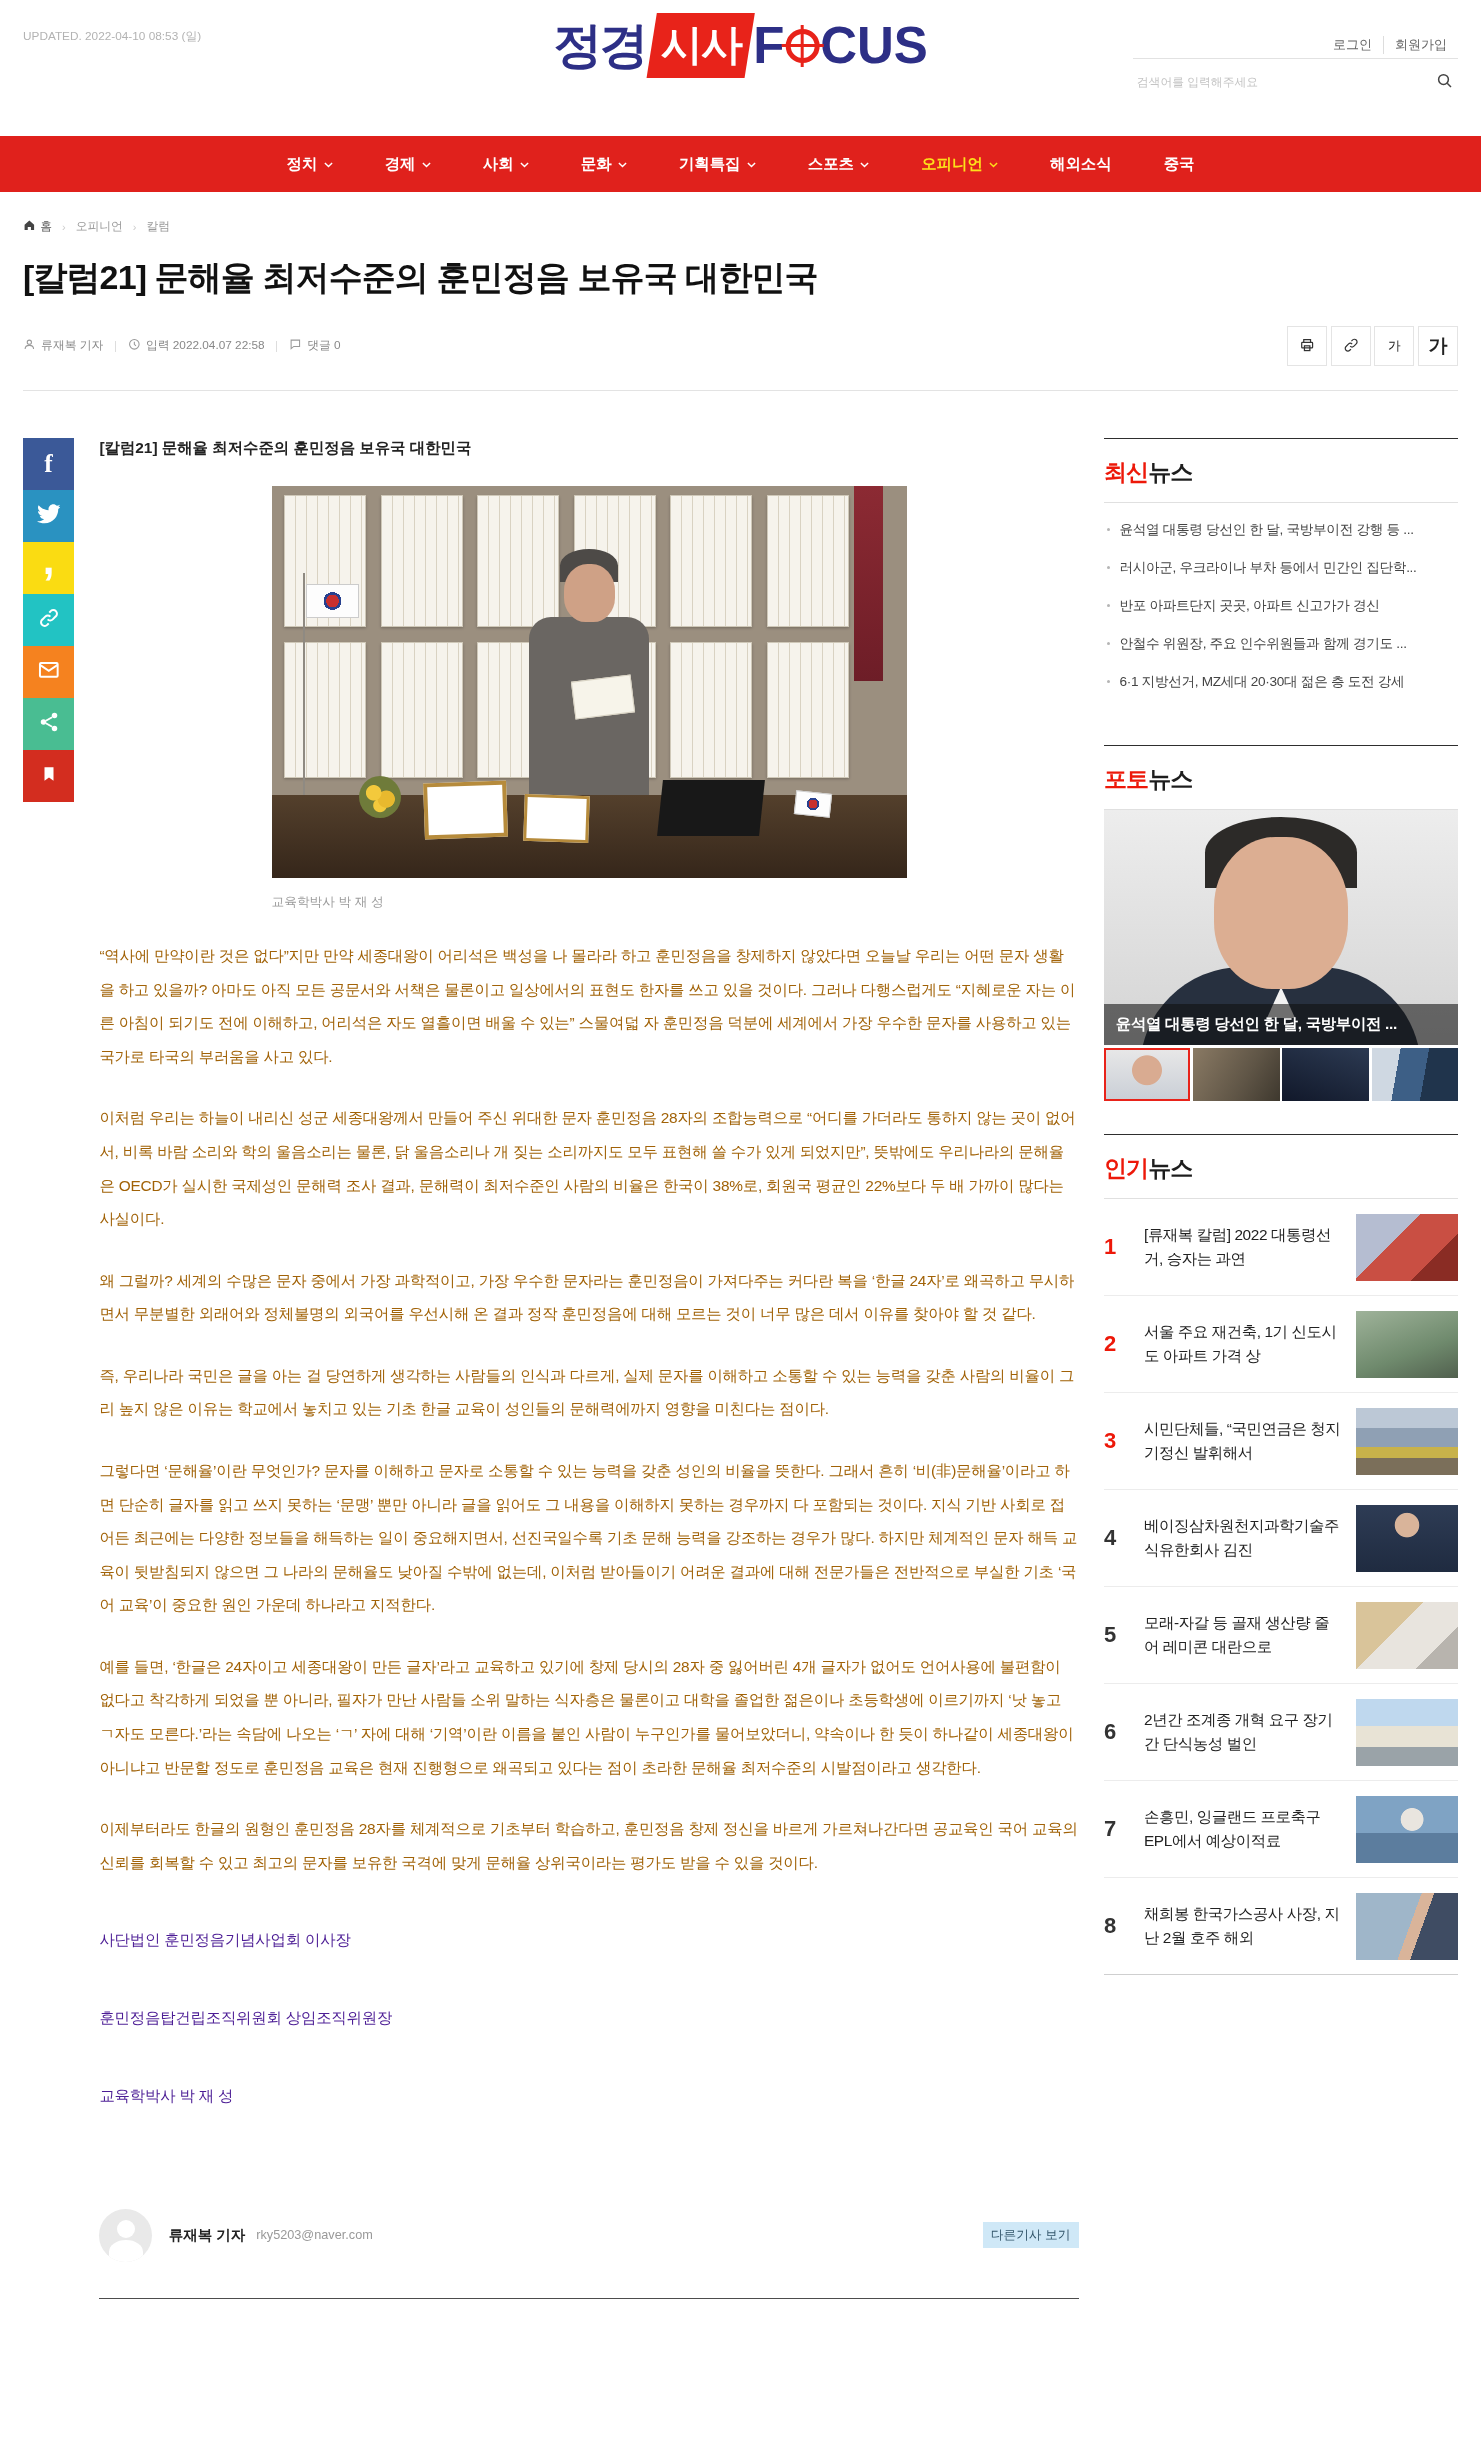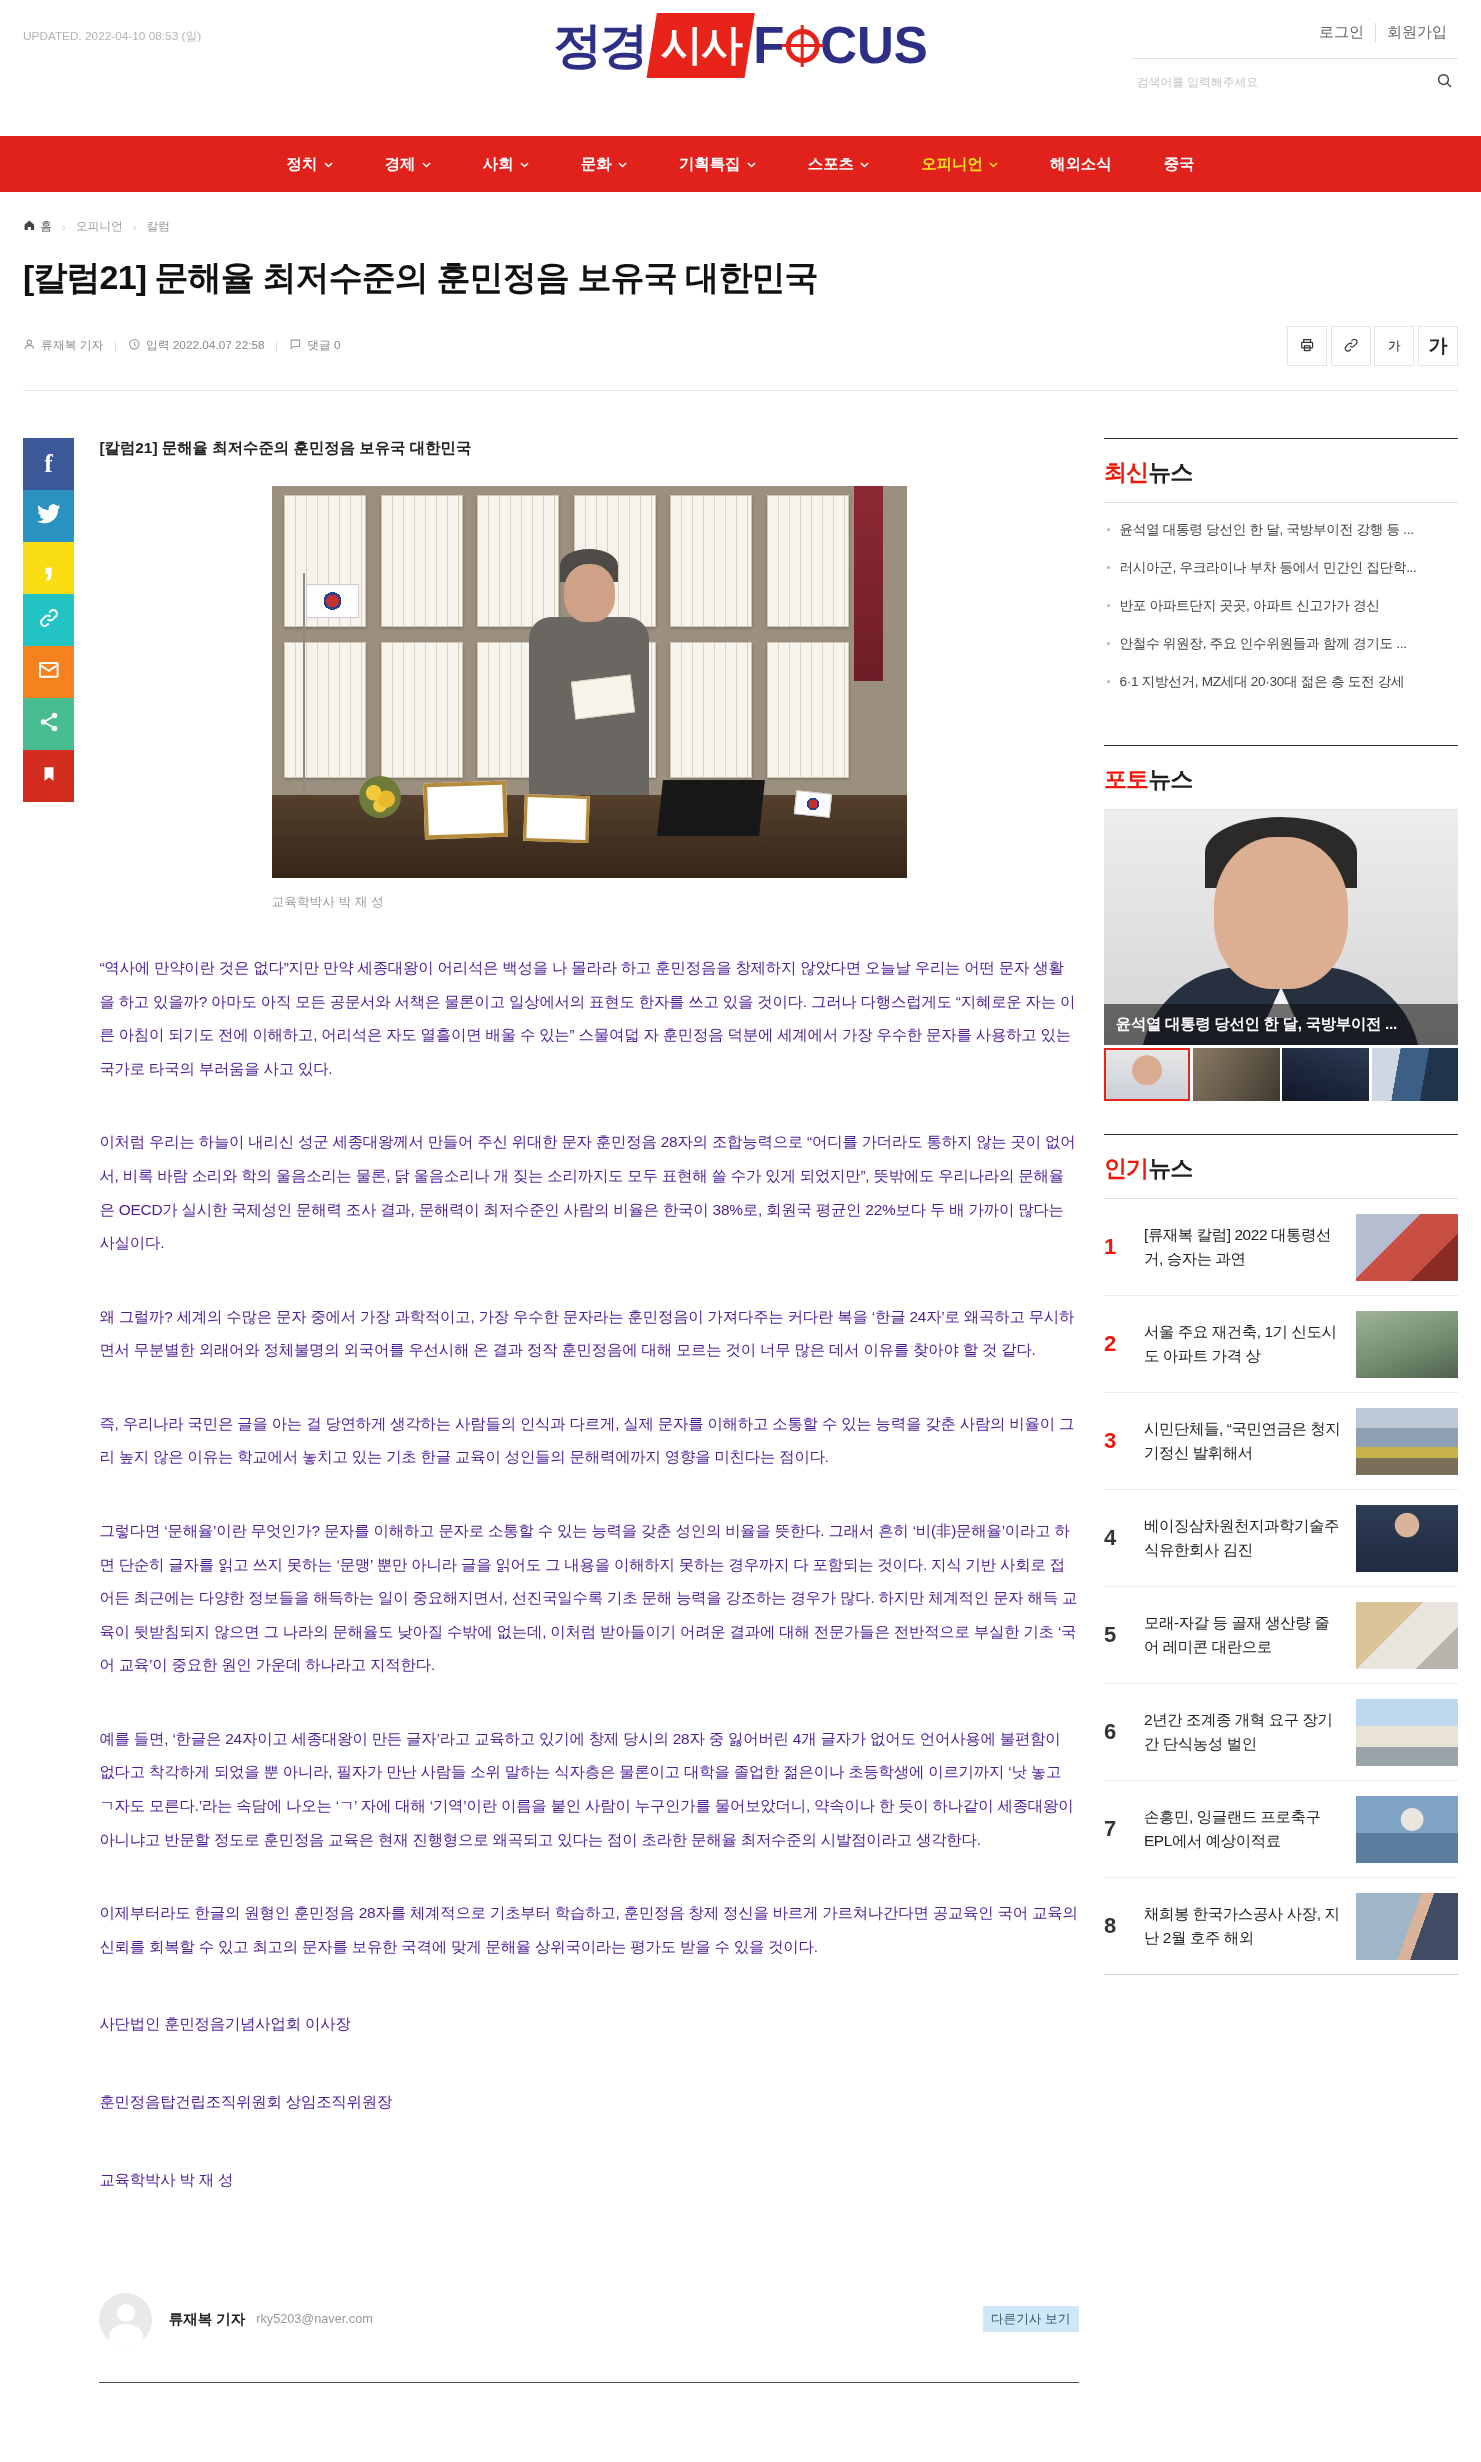--- a/index.html
+++ b/index.html
@@ -12,21 +12,21 @@
   .updated { position:absolute; left:23px; top:29px; font-size:11.8px; color:#b3b3b3; }
   .logo { position:absolute; left:50%; top:12.7px; transform:translateX(-50%); display:flex; align-items:center; cursor:pointer; }
   .logo-kor { font-size:49px; font-weight:bold; color:#2d2f86; letter-spacing:-2.7px; }
   .logo-redbox { background:#e8231a; color:#fff; font-size:42px; font-weight:bold; padding:3.6px 9px 5.4px; transform:skewX(-9deg); margin:0 3.6px 0 5.4px; letter-spacing:-1.8px; }
   .logo-redbox > span { display:inline-block; transform:skewX(9deg); }
   .logo-focus { font-size:51px; font-weight:bold; color:#2d2f86; display:flex; align-items:center; letter-spacing:0; }
   .logo-target { width:34px; height:34px; border:5.4px solid #e8231a; border-radius:50%; position:relative; margin:0 0.9px; }
   .logo-target::before, .logo-target::after { content:""; position:absolute; background:#e8231a; }
   .logo-target::before { left:50%; top:-9px; bottom:-9px; width:2.7px; margin-left:-1.4px; }
   .logo-target::after { top:50%; left:-9px; right:-9px; height:2.7px; margin-top:-1.4px; }
-  .account { position:absolute; right:23px; top:23px; font-size:15px; color:#666; display:flex; align-items:center; }
+  .account { position:absolute; right:23px; top:36px; font-size:13px; color:#666; display:flex; align-items:center; }
   .account-link { cursor:pointer; padding:0 11px; }
   .account-link:last-child { border-left:0.9px solid #ddd; }
   .search-box { position:absolute; right:23px; top:58px; width:325px; border-top:0.9px solid #e2e2e2; display:flex; align-items:center; padding:12.7px 1.8px 5.4px; }
   .search-input { border:none; outline:none; flex:1; font-size:11.8px; color:#333; font-family:inherit; background:transparent; }
   .search-input::placeholder { color:#c4c4c4; }
   .search-btn { background:none; border:none; cursor:pointer; padding:0 1.8px; display:flex; }
 
   
   .nav { background:#e0211c; height:56px; }
   .nav-inner { display:flex; justify-content:center; align-items:center; height:100%; }
@@ -87,21 +87,21 @@
   .frame2 { position:absolute; left:252px; bottom:36px; width:65px; height:47px; background:#fff; border:3.6px solid #b68b3c; transform:rotate(2deg); }
   .laptop { position:absolute; right:145px; bottom:42px; width:102px; height:56px; background:#181818; transform:skewX(-6deg); }
   .bouquet { position:absolute; left:87px; bottom:60px; width:42px; height:42px; border-radius:50%;
              background:radial-gradient(circle at 35% 40%, #f3c93c 0 7.3px, transparent 8.2px),
                         radial-gradient(circle at 65% 55%, #e8b92e 0 8.2px, transparent 9px),
                         radial-gradient(circle at 50% 70%, #f3c93c 0 6.3px, transparent 7.3px), #6f7b3a; }
   .miniflag { position:absolute; right:76px; bottom:62px; width:36px; height:23.6px; background:#fdfdfd; border:0.9px solid #ccc; transform:rotate(6deg);
               background-image:radial-gradient(circle at 50% 50%, #c8302e 0 4.5px, #28418f 4.5px 6.3px, transparent 6.3px); }
   .caption { margin-top:16.3px; font-size:12.7px; color:#9a9a9a; }
 
-  .para { margin-top:40px; font-size:15.4px; line-height:2.18; color:#4c1d95; letter-spacing:-0.2px; }
+  .para { margin-top:28px; font-size:15.4px; line-height:2.18; color:#a16207; letter-spacing:-0.2px; }
   .para.sig { font-weight:normal; color:#4c1d95; margin-top:44px; }
 
   .reporter-footer { margin-top:71px; padding:25.4px 0 36px; border-bottom:1.8px solid #4d4d4d; display:flex; align-items:center; }
   .avatar { width:53px; height:53px; border-radius:50%; background:#e9e9e9; position:relative; overflow:hidden; flex:none; }
   .avatar::before { content:""; position:absolute; left:50%; top:11px; width:18px; height:18px; margin-left:-9px; border-radius:50%; background:#fff; }
   .avatar::after { content:""; position:absolute; left:50%; top:31px; width:34px; height:23.6px; margin-left:-17px; border-radius:50% 50% 0 0; background:#fff; }
   .rf-name { margin-left:16.3px; font-size:14.5px; font-weight:bold; color:#222; cursor:pointer; }
   .rf-email { margin-left:11px; font-size:12.7px; color:#999; }
   .rf-more { margin-left:auto; font-size:12.7px; color:#33566b; background:#cfe8f7; padding:4.5px 8.2px; cursor:pointer; border:none; font-family:Liberation Sans, sans-serif; }
 

